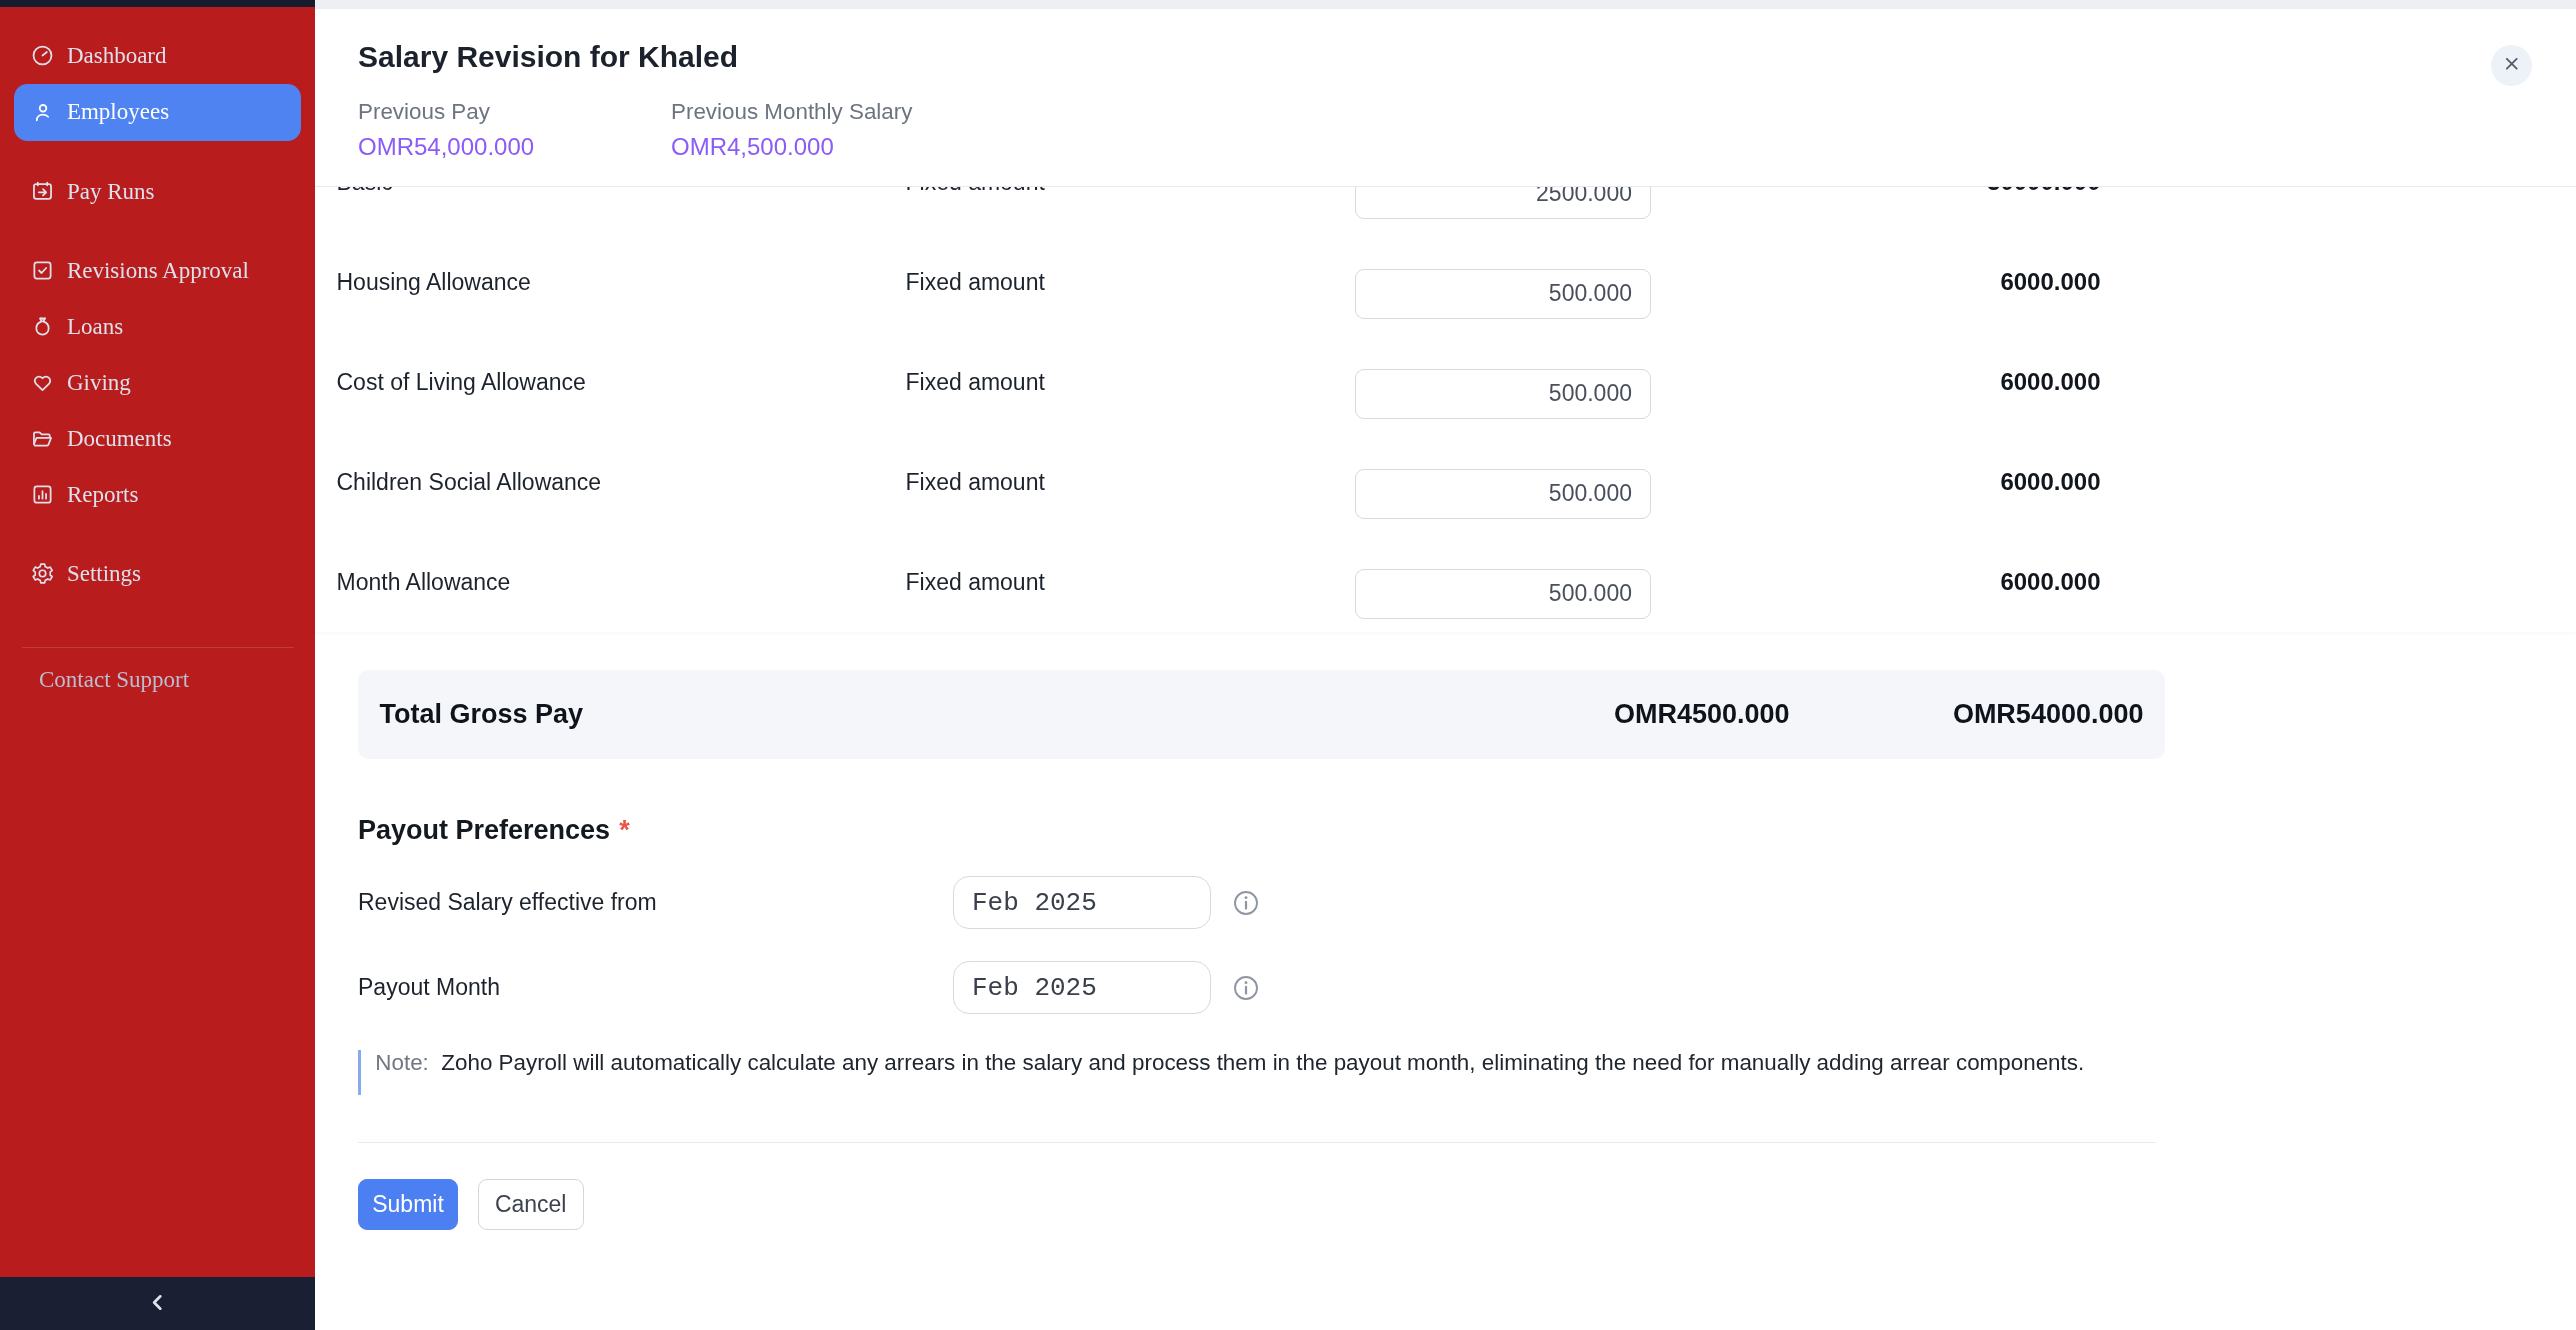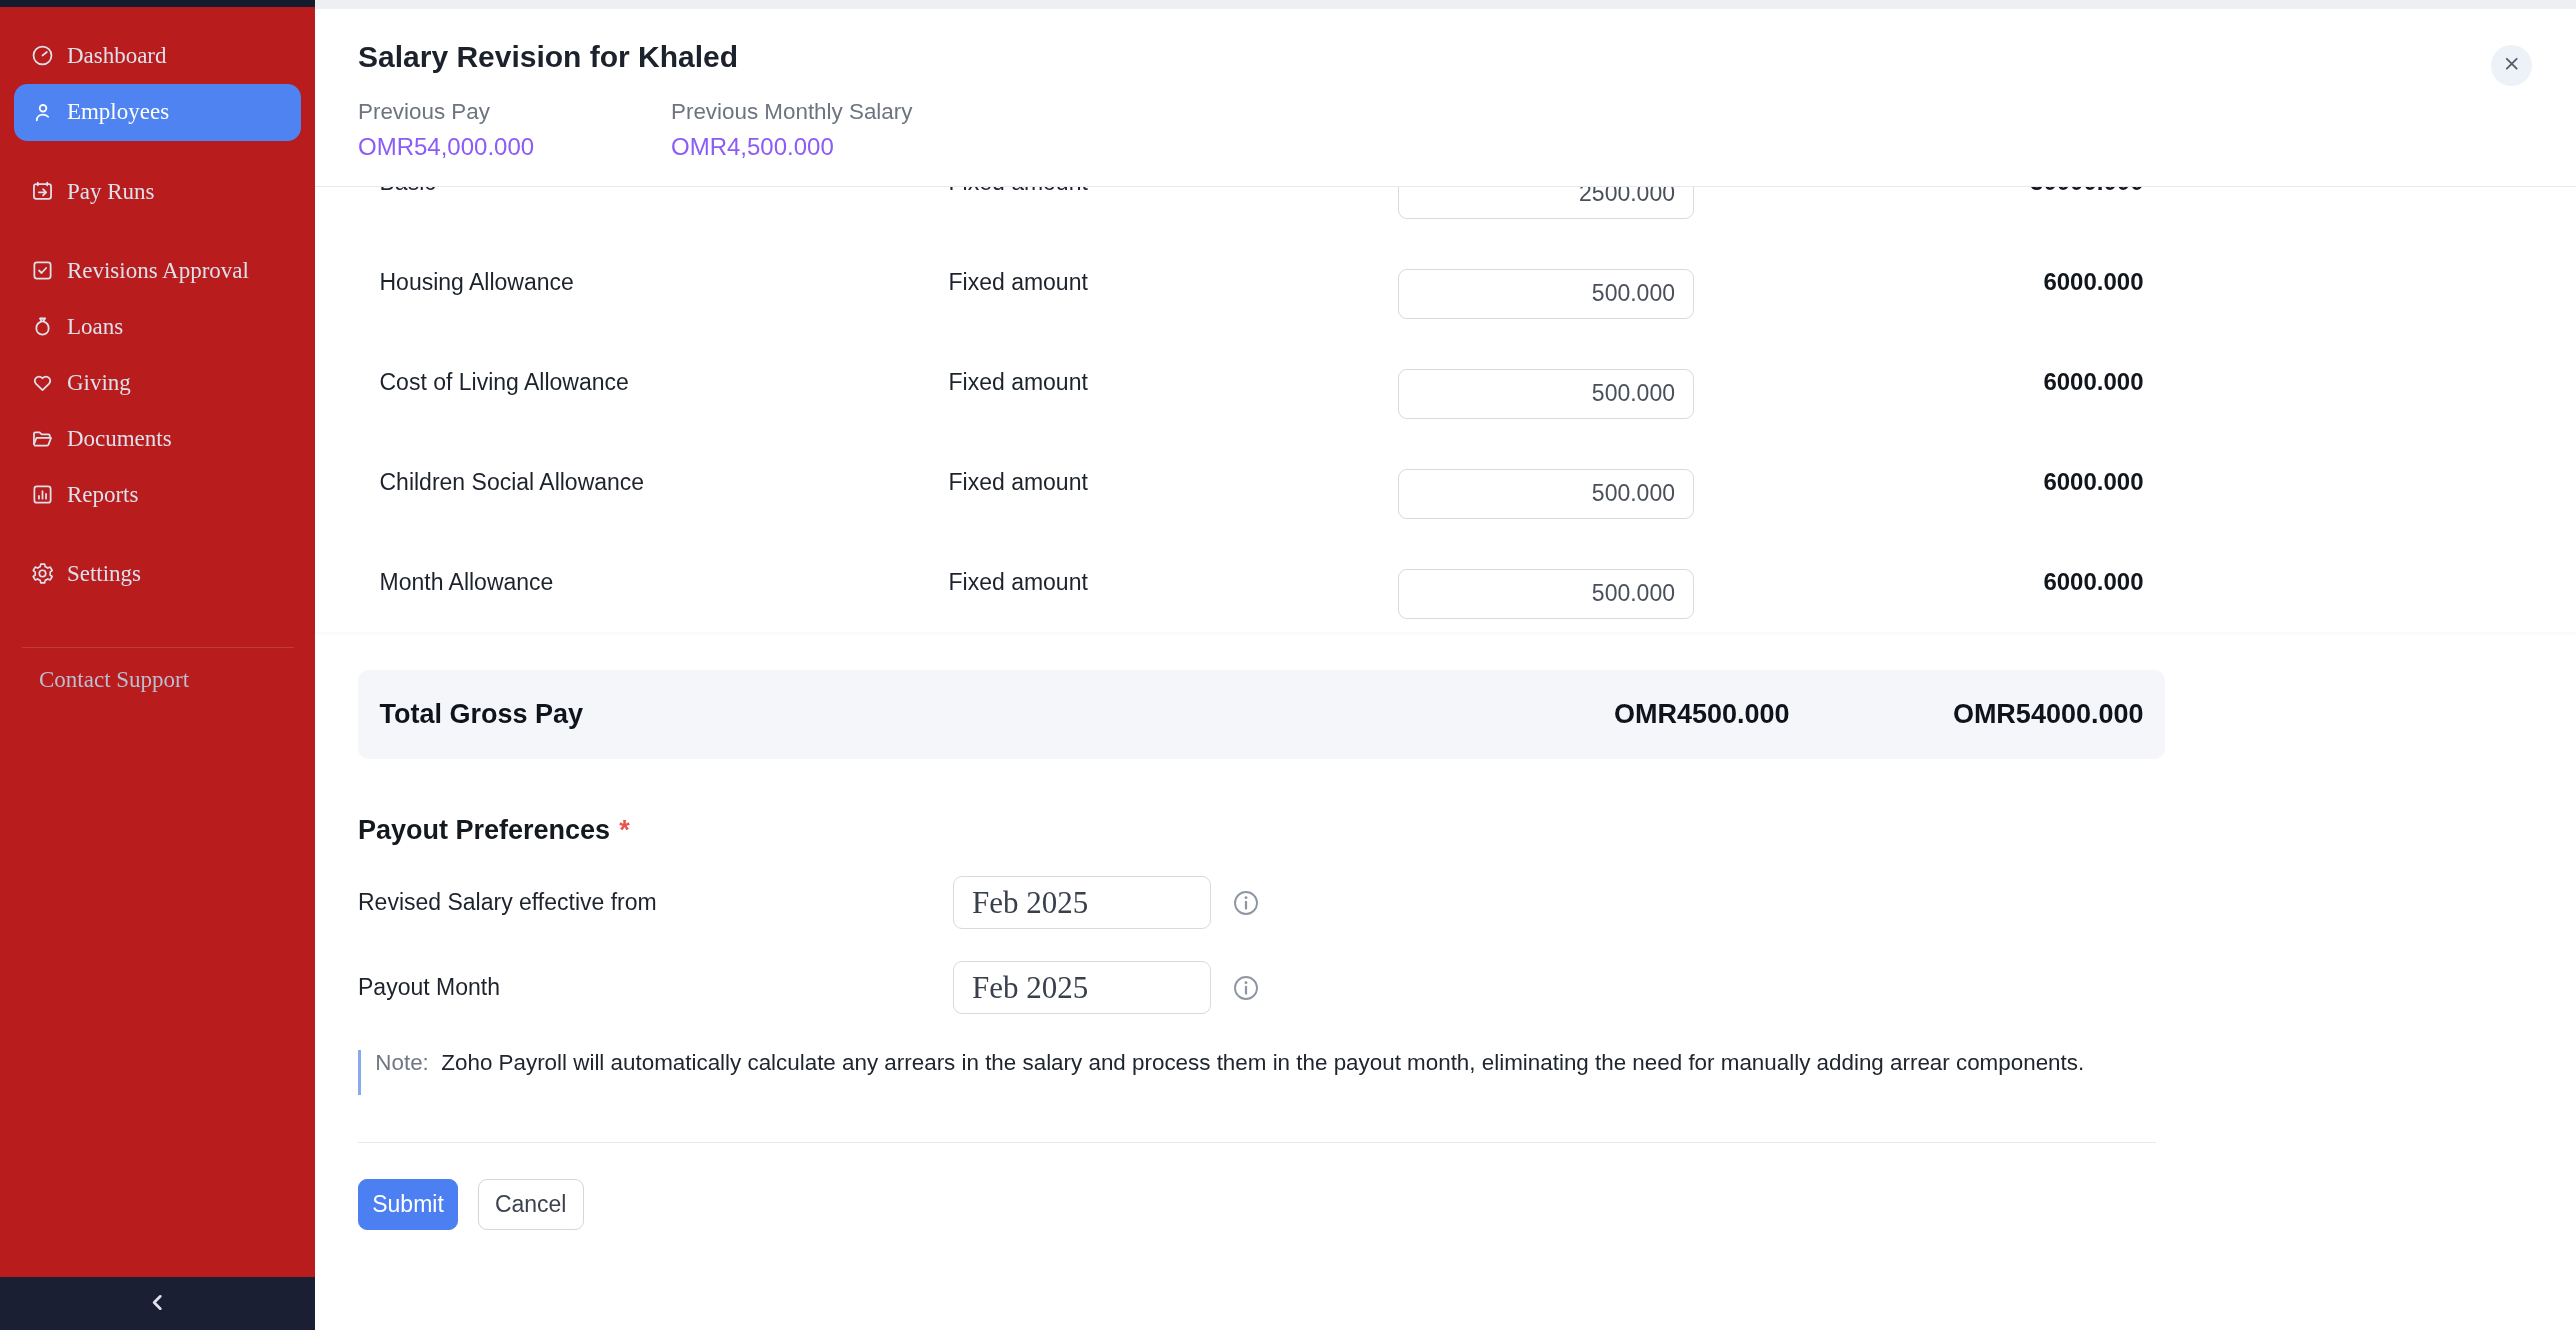--- a/index.html
+++ b/index.html
@@ -52,21 +52,21 @@
   .modal-header { height:177px; padding:30px 0 0 43px; }
   .modal-title { font-size:30px; font-weight:600; color:#1c222c; line-height:36px; }
   .prev-row { display:flex; margin-top:23px; }
   .prev-col { min-width:313px; }
   .prev-label { font-size:22.4px; color:#6d7480; line-height:27px; }
   .prev-value { font-size:24px; color:#8b5cf6; line-height:29px; margin-top:7.2px; }
 
   .rows-viewport {
     border-top:0.9px solid #e7e9ee;
     box-shadow:0 1.8px 3.6px rgba(20,24,34,.04);
-    overflow:hidden; padding-left:43px;
+    overflow:hidden; 
   }
   .rows-inner { width:1807px; margin-top:-55px; }
   .comp-row { height:100px; display:flex; align-items:center; padding:0 21.5px; }
   .c-name  { flex:0 0 569px; font-size:23px; color:#1d232c; }
   .c-type  { flex:1; font-size:23px; color:#1d232c; }
   .c-input { flex:0 0 296px; position:relative; top:11.6px; }
   .amount-input {
     width:296px; height:50px; border:0.9px solid #d6dae1; border-radius:9px;
     background:#fff; font-family:"Liberation Sans",sans-serif;
     font-size:23px; color:#49505c; text-align:right; padding:0 18px; outline:none;
@@ -83,23 +83,23 @@
   .t-annual { width:354px; text-align:right; font-size:27px; font-weight:700; color:#0f141c; }
 
   .payout { padding-left:43px; }
   .payout-heading { margin-top:55px; font-size:27px; font-weight:600; color:#14191f; line-height:32px; }
   .req { color:#e8544c; margin-left:9px; font-weight:600; }
   .field-row { display:flex; align-items:center; }
   .field-row.first { margin-top:30px; }
   .field-row.second { margin-top:32px; }
   .field-label { width:595px; font-size:23px; color:#1d232c; }
   .month-input {
-    width:258px; height:53px; border:0.9px solid #d6dae1; border-radius:9px;
-    background:#fff; font-family:Liberation Serif, serif;
-    font-size:31px; color:#39404b; padding:0 18px; outline:none;
+    width:258px; height:53px; border:0.9px solid #d6dae1; border-radius:16px;
+    background:#fff; font-family:Liberation Mono, monospace;
+    font-size:26px; color:#39404b; padding:0 18px; outline:none;
   }
   .info-icon { margin-left:19.7px; width:30px; height:30px; display:flex; align-items:center; cursor:pointer; }
   .info-icon svg { width:30px; height:30px; }
 
   .note-row {
     margin:36px 0 0 43px; height:45px;
     border-left:3.6px solid #88a9ec; padding-left:14.3px;
     display:flex; align-items:flex-start; font-size:22.4px;
   }
   .note-label { color:#707783; margin-right:12.5px; }

